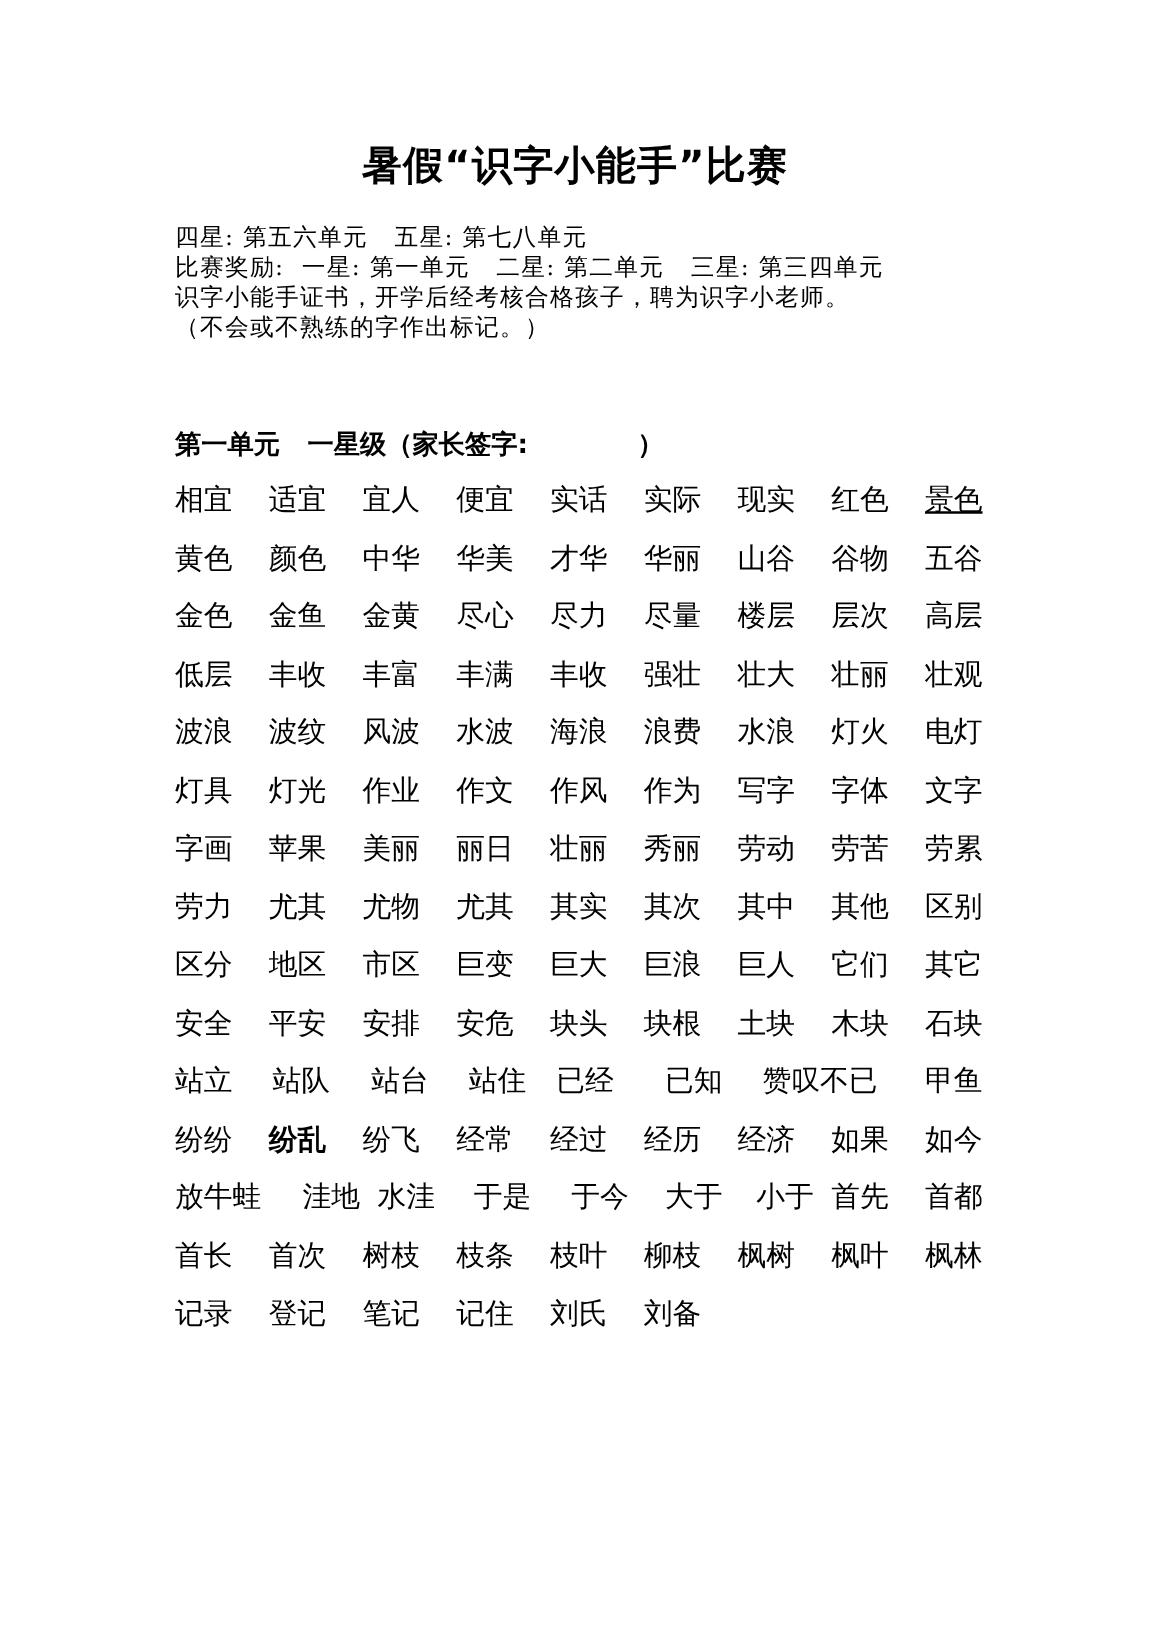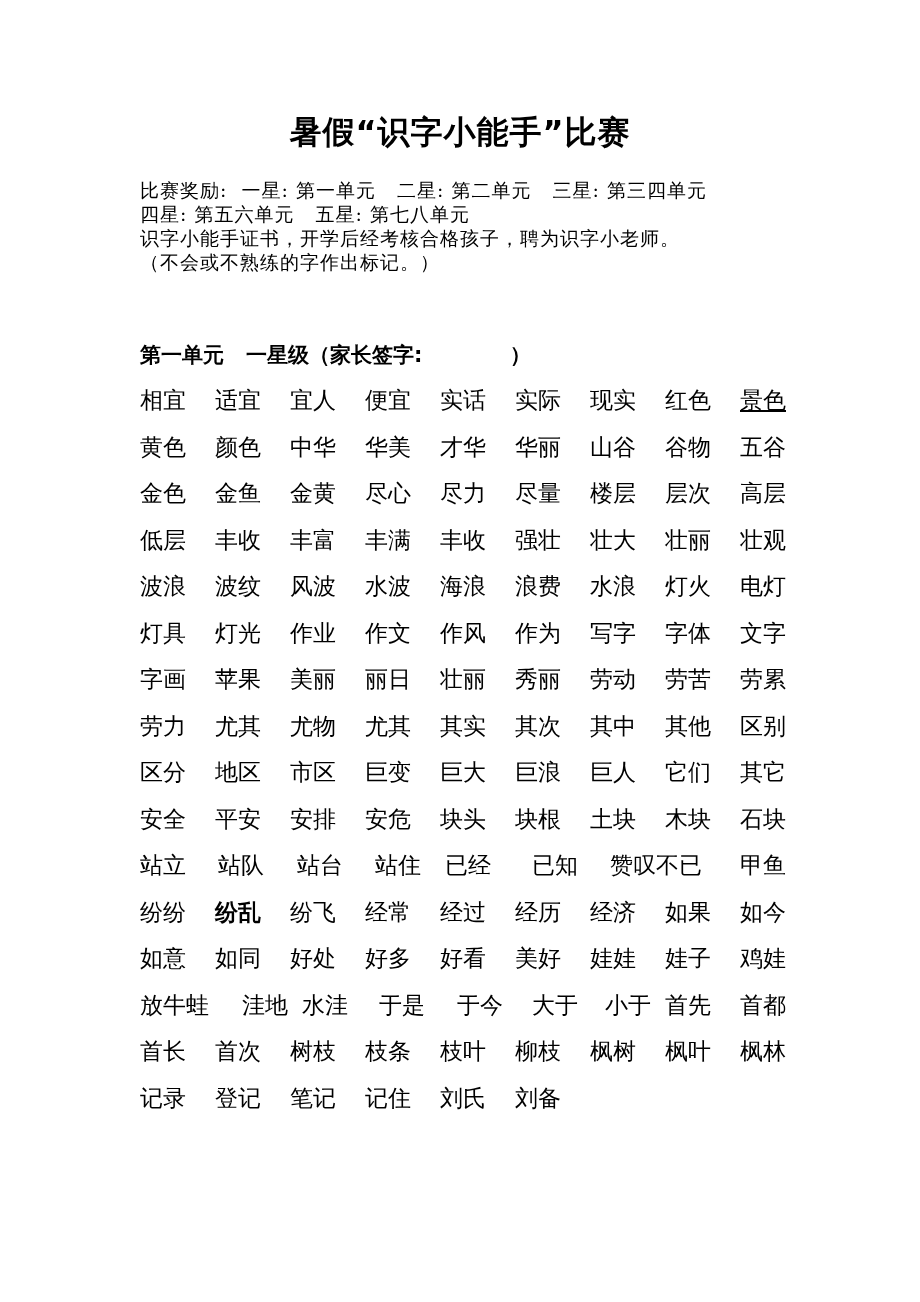--- a/index.html
+++ b/index.html
@@ -30,22 +30,22 @@
       position: absolute; top: 0; font-size: 23px; line-height: 34px; white-space: nowrap;
       font-family: "DejaVu Sans", "Liberation Sans", sans-serif;
     }
   </style>
 </head>
 <body>
 
 <div class="page-title">暑假“识字小能手”比赛</div>
 
 <div class="intro">
+  <div class="intro-line">四星: 第五六单元   五星: 第七八单元</div>
   <div class="intro-line">比赛奖励:  一星: 第一单元   二星: 第二单元   三星: 第三四单元</div>
-  <div class="intro-line">四星: 第五六单元   五星: 第七八单元</div>
   <div class="intro-line">识字小能手证书，开学后经考核合格孩子，聘为识字小老师。</div>
   <div class="intro-line">（不会或不熟练的字作出标记。）</div>
 </div>
 
 <div class="unit-heading">第一单元   一星级（家长签字:            ）</div>
 
 <div class="words" id="words">
     <div class="word-row">
       <span class="word" style="left: 0px;">相宜</span>
       <span class="word" style="left: 75px;">适宜</span>
@@ -171,31 +171,20 @@
       <span class="word" style="left: 75px; font-weight: bold;">纷乱</span>
       <span class="word" style="left: 150px;">纷飞</span>
       <span class="word" style="left: 225px;">经常</span>
       <span class="word" style="left: 300px;">经过</span>
       <span class="word" style="left: 375px;">经历</span>
       <span class="word" style="left: 450px;">经济</span>
       <span class="word" style="left: 525px;">如果</span>
       <span class="word" style="left: 600px;">如今</span>
     </div>
     <div class="word-row">
-      <span class="word" style="left: 0px;">如意</span>
-      <span class="word" style="left: 75px;">如同</span>
-      <span class="word" style="left: 150px;">好处</span>
-      <span class="word" style="left: 225px;">好多</span>
-      <span class="word" style="left: 300px;">好看</span>
-      <span class="word" style="left: 375px;">美好</span>
-      <span class="word" style="left: 450px;">娃娃</span>
-      <span class="word" style="left: 525px;">娃子</span>
-      <span class="word" style="left: 600px;">鸡娃</span>
-    </div>
-    <div class="word-row">
       <span class="word" style="left: 0px;">放牛蛙</span>
       <span class="word" style="left: 102px;">洼地</span>
       <span class="word" style="left: 162px;">水洼</span>
       <span class="word" style="left: 239px;">于是</span>
       <span class="word" style="left: 317px;">于今</span>
       <span class="word" style="left: 392px;">大于</span>
       <span class="word" style="left: 465px;">小于</span>
       <span class="word" style="left: 525px;">首先</span>
       <span class="word" style="left: 600px;">首都</span>
     </div>

